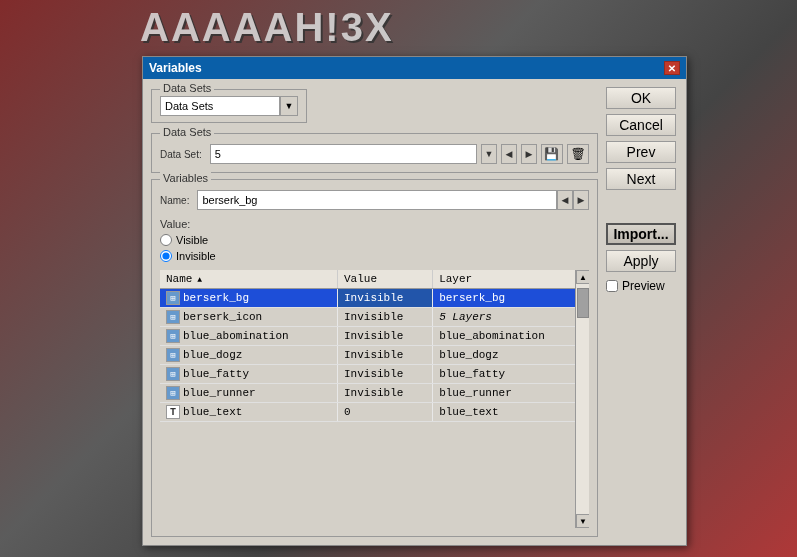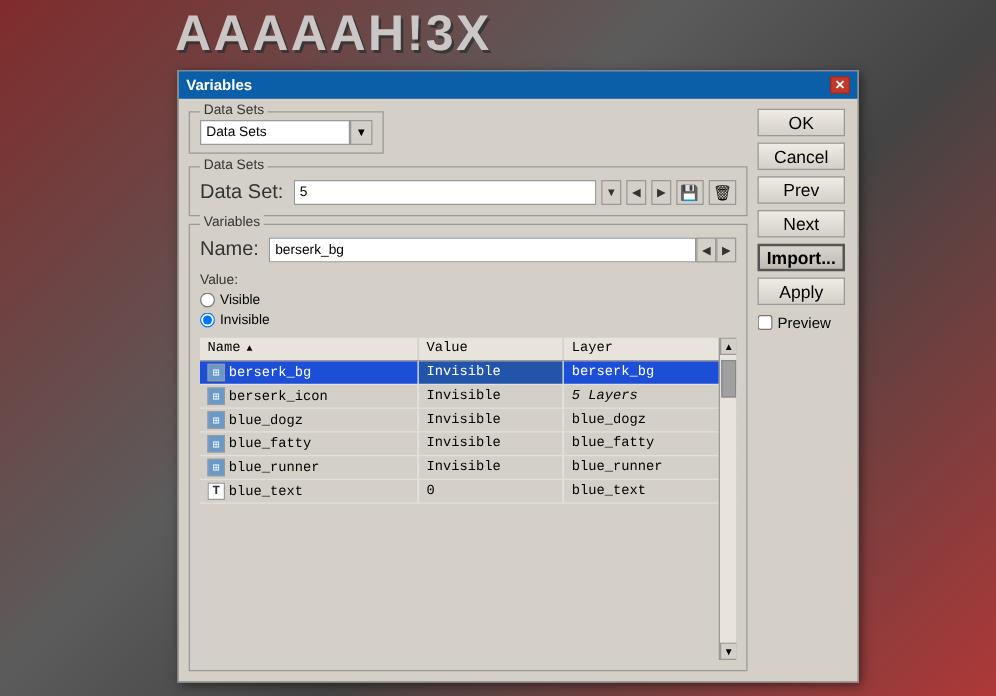--- a/index.html
+++ b/index.html
@@ -122,21 +122,21 @@
       position: absolute;
       top: -8px;
       left: 8px;
       background: #d4d0c8;
       padding: 0 3px;
       font-size: 11px;
       color: #333;
     }
 
     .dropdown-label {
-      font-size: 16px;
+      font-size: 10px;
       color: #333;
       margin-right: 4px;
     }
 
     .top-dropdown {
       display: flex;
       align-items: center;
       gap: 0;
     }
 
@@ -342,20 +342,21 @@
       line-height: 20px;
       display: flex;
       align-items: center;
       justify-content: center;
     }
 
     .action-btn.import-btn {
       background: linear-gradient(to bottom, #d8d4cc, #c0bbb2);
       border: 2px solid #555;
       font-weight: bold;
+      margin-top: 28px;
     }
 
     .preview-row {
       display: flex;
       align-items: center;
       gap: 4px;
       margin-top: 2px;
     }
 
     .preview-checkbox {
@@ -506,20 +507,25 @@
                       <td><span class="row-icon layer-icon">⊞</span>berserk_bg</td>
                       <td class="value-cell">Invisible</td>
                       <td>berserk_bg</td>
                     </tr>
                     <tr>
                       <td><span class="row-icon layer-icon">⊞</span>berserk_icon</td>
                       <td>Invisible</td>
                       <td style="font-style: italic;">5 Layers</td>
                     </tr>
                     <tr>
+                      <td><span class="row-icon layer-icon">⊞</span>blue_abomination</td>
+                      <td>Invisible</td>
+                      <td>blue_abomination</td>
+                    </tr>
+                    <tr>
                       <td><span class="row-icon layer-icon">⊞</span>blue_dogz</td>
                       <td>Invisible</td>
                       <td>blue_dogz</td>
                     </tr>
                     <tr>
                       <td><span class="row-icon layer-icon">⊞</span>blue_fatty</td>
                       <td>Invisible</td>
                       <td>blue_fatty</td>
                     </tr>
                     <tr>

